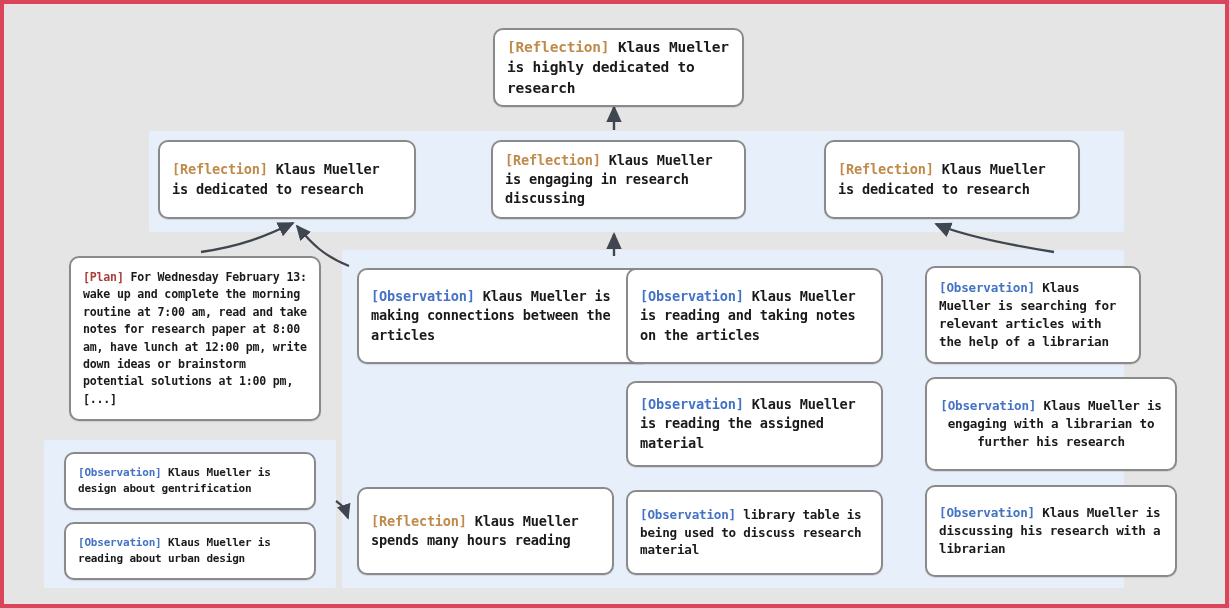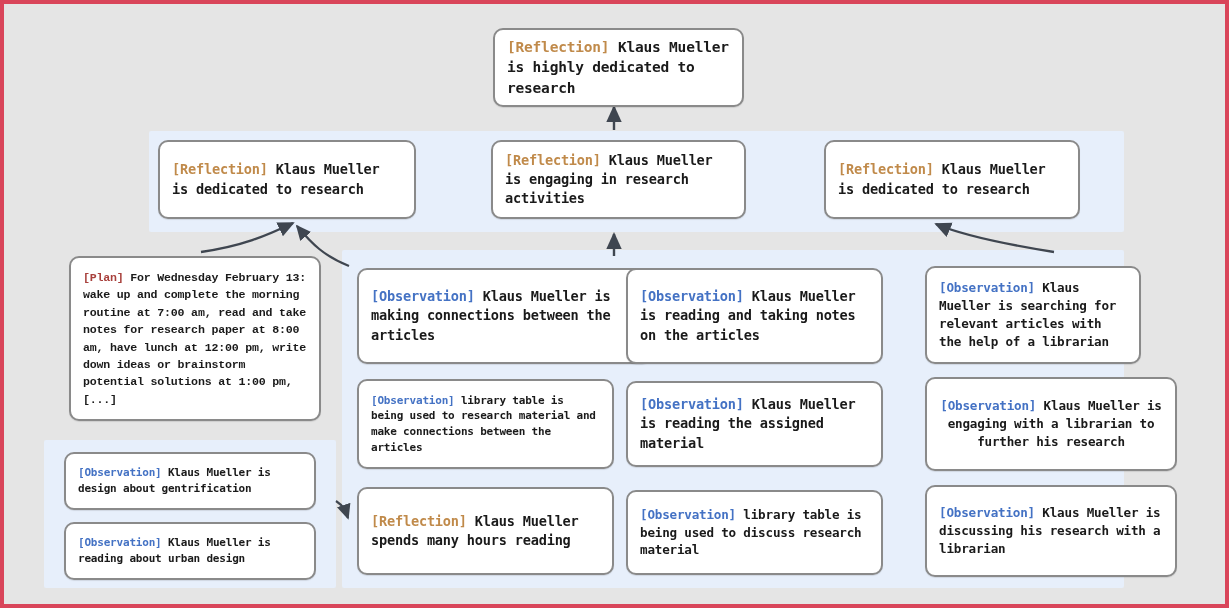--- a/index.html
+++ b/index.html
@@ -105,46 +105,43 @@
 
   <div class="node" style="left:489px; top:24px; width:251px; height:79px;">
     <div class="txt fs15"><span class="tag-reflection">[Reflection]</span><span> Klaus Mueller is highly dedicated to research</span></div>
   </div>
 
   <div class="node" style="left:154px; top:136px; width:258px; height:79px;">
     <div class="txt fs14"><span class="tag-reflection">[Reflection]</span><span> Klaus Mueller is dedicated to research</span></div>
   </div>
 
   <div class="node" style="left:487px; top:136px; width:255px; height:79px;">
-    <div class="txt fs14"><span class="tag-reflection">[Reflection]</span><span> Klaus Mueller is engaging in research activities</span></div>
+    <div class="txt fs14"><span class="tag-reflection">[Reflection]</span><span> Klaus Mueller is engaging in research discussing</span></div>
   </div>
 
   <div class="node" style="left:820px; top:136px; width:256px; height:79px;">
     <div class="txt fs14"><span class="tag-reflection">[Reflection]</span><span> Klaus Mueller is dedicated to research</span></div>
   </div>
 
   <div class="node" style="left:65px; top:252px; width:252px; height:165px;">
-    <div class="txt fs12" style="line-height:1.50;font-family:Liberation Mono, monospace;"><span class="tag-plan">[Plan]</span><span> For Wednesday February 13: wake up and complete the morning routine at 7:00 am, read and take notes for research paper at 8:00 am, have lunch at 12:00 pm, write down ideas or brainstorm potential solutions at 1:00 pm, [...]</span></div>
+    <div class="txt fs12" style="line-height:1.50;"><span class="tag-plan">[Plan]</span><span> For Wednesday February 13: wake up and complete the morning routine at 7:00 am, read and take notes for research paper at 8:00 am, have lunch at 12:00 pm, write down ideas or brainstorm potential solutions at 1:00 pm, [...]</span></div>
   </div>
 
   <div class="node" style="left:60px; top:448px; width:252px; height:58px;">
     <div class="txt fs11"><span class="tag-observation">[Observation]</span><span> Klaus Mueller is design about gentrification</span></div>
   </div>
 
   <div class="node" style="left:60px; top:518px; width:252px; height:58px;">
     <div class="txt fs11"><span class="tag-observation">[Observation]</span><span> Klaus Mueller is reading about urban design</span></div>
   </div>
 
   <div class="node" style="left:353px; top:264px; width:295px; height:96px;">
     <div class="txt fs14"><span class="tag-observation">[Observation]</span><span> Klaus Mueller is making connections between the articles</span></div>
   </div>
 
-  <div class="node" style="left:353px; top:375px; width:257px; height:90px;">
-    <div class="txt fs11"><span class="tag-observation">[Observation]</span><span> library table is being used to research material and make connections between the articles</span></div>
-  </div>
 
   <div class="node" style="left:353px; top:483px; width:257px; height:88px;">
     <div class="txt fs14"><span class="tag-reflection">[Reflection]</span><span> Klaus Mueller spends many hours reading</span></div>
   </div>
 
   <div class="node" style="left:622px; top:264px; width:257px; height:96px;">
     <div class="txt fs14"><span class="tag-observation">[Observation]</span><span> Klaus Mueller is reading and taking notes on the articles</span></div>
   </div>
 
   <div class="node" style="left:622px; top:377px; width:257px; height:86px;">

